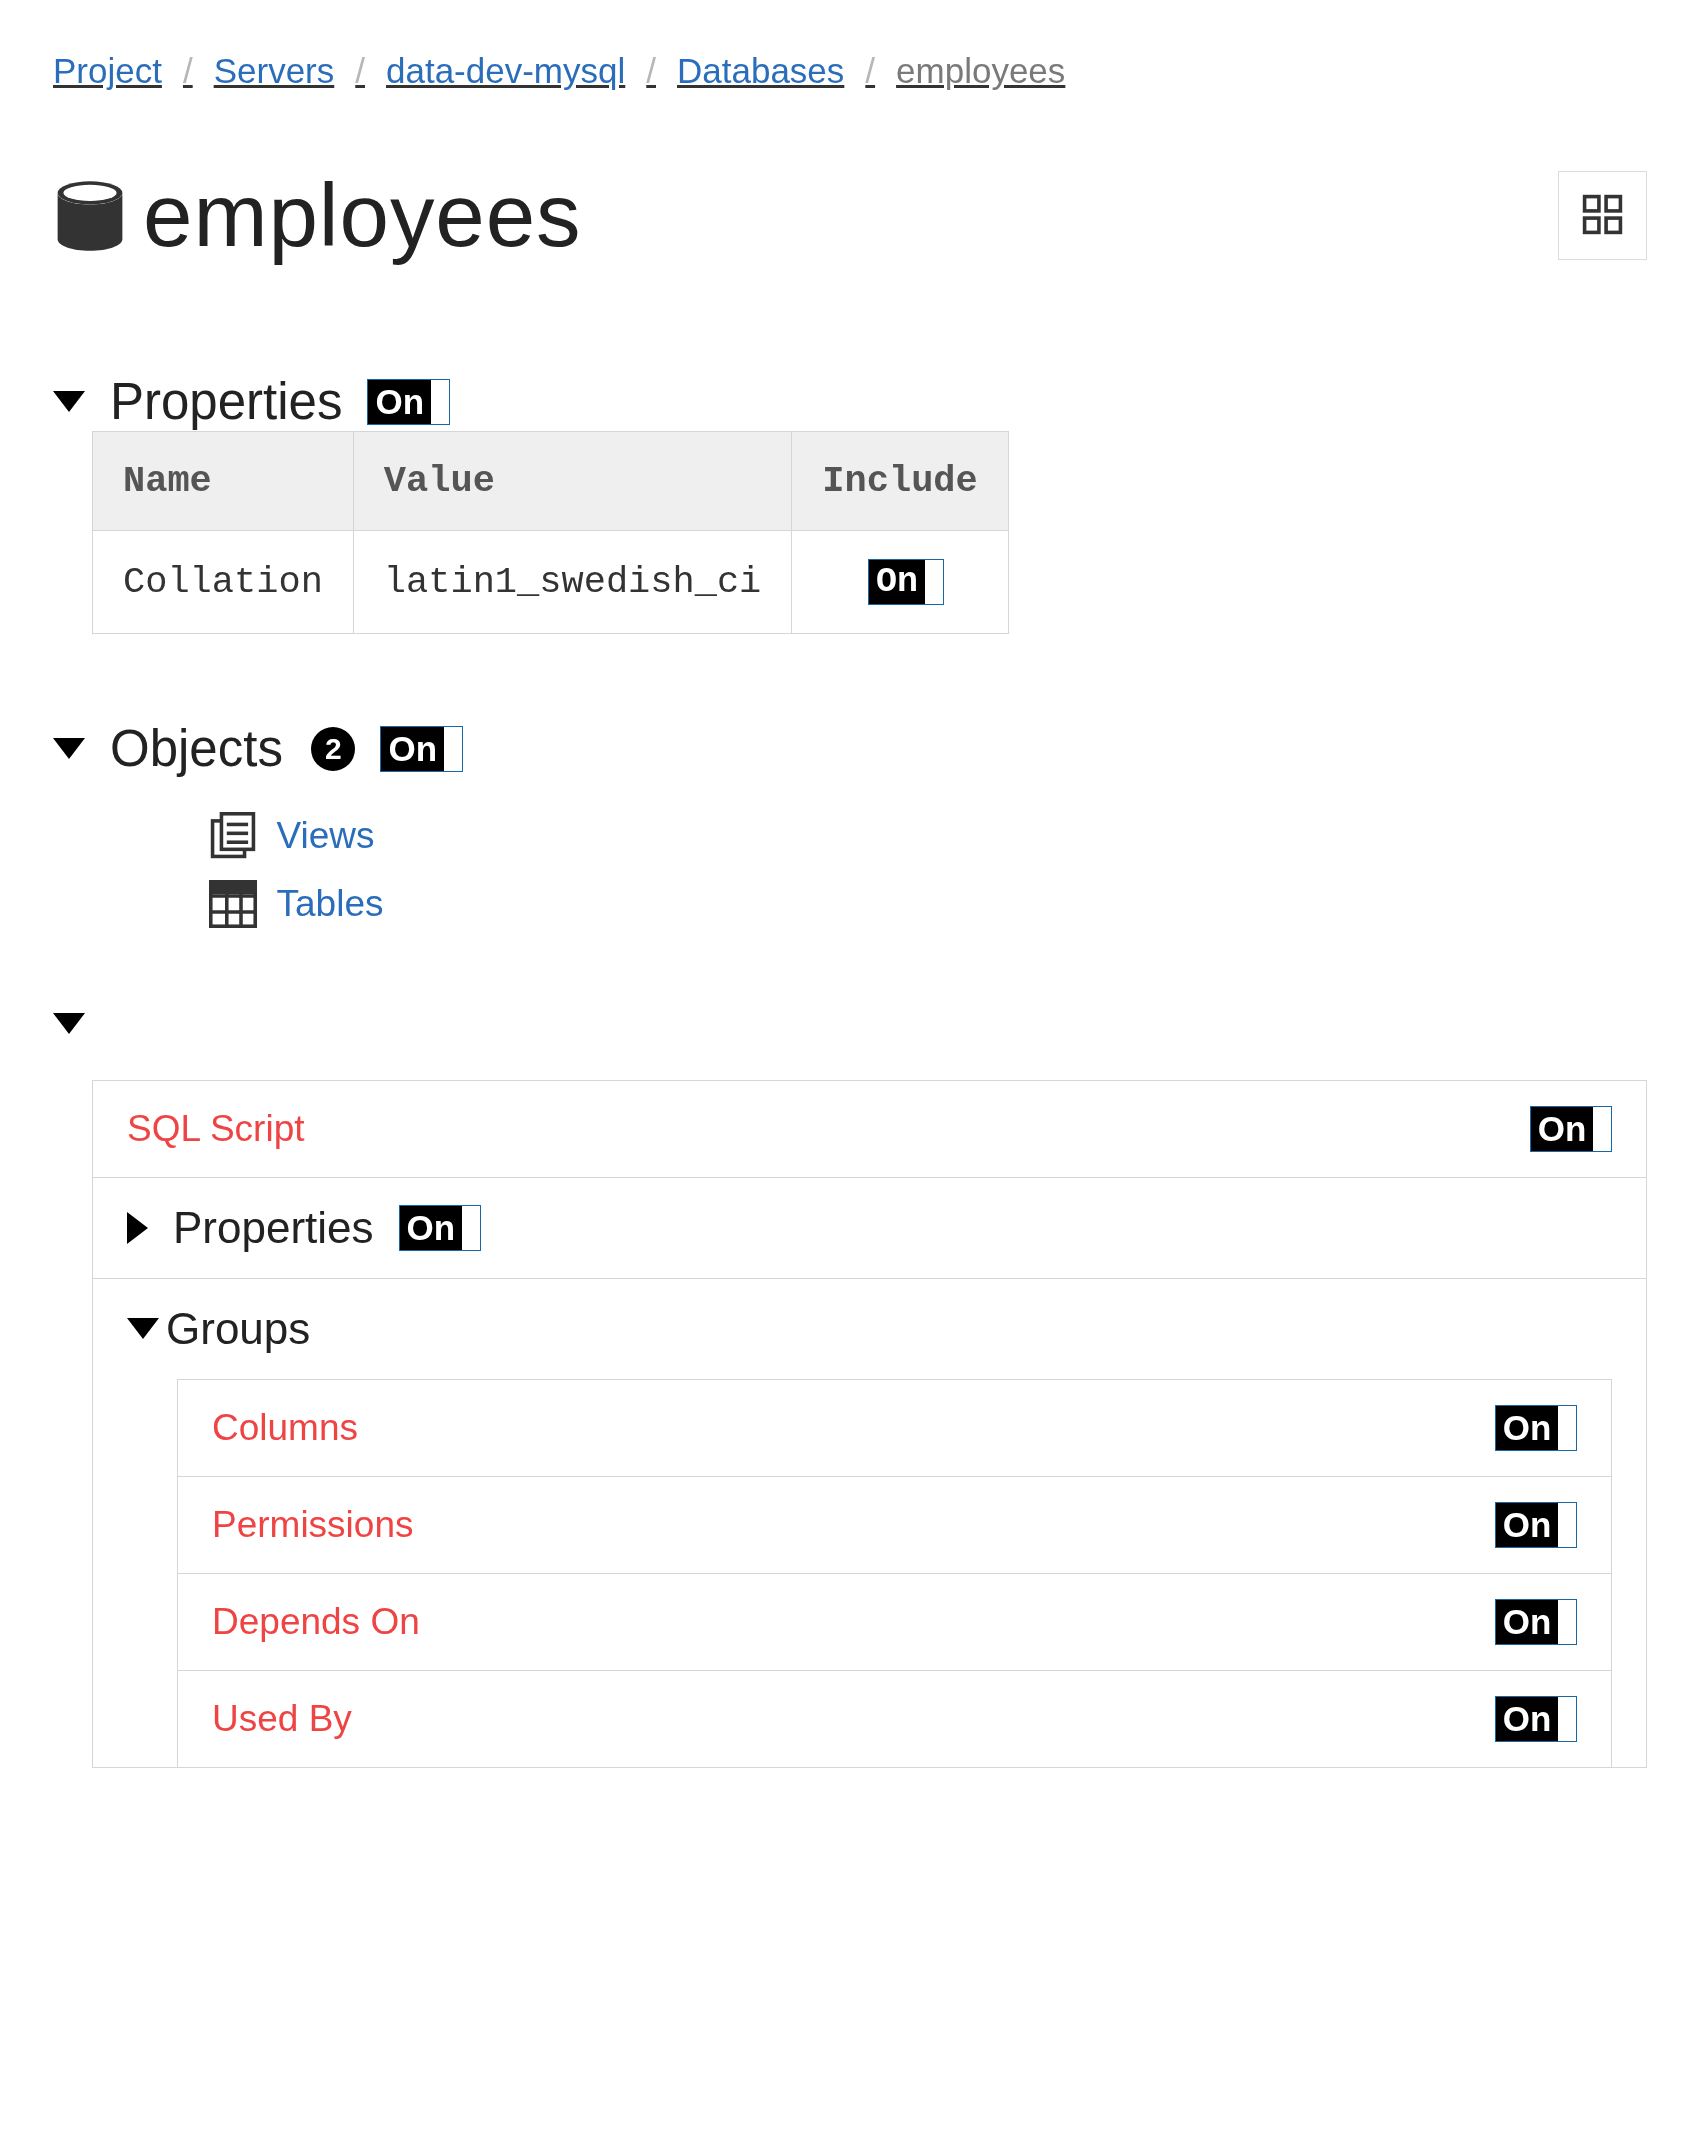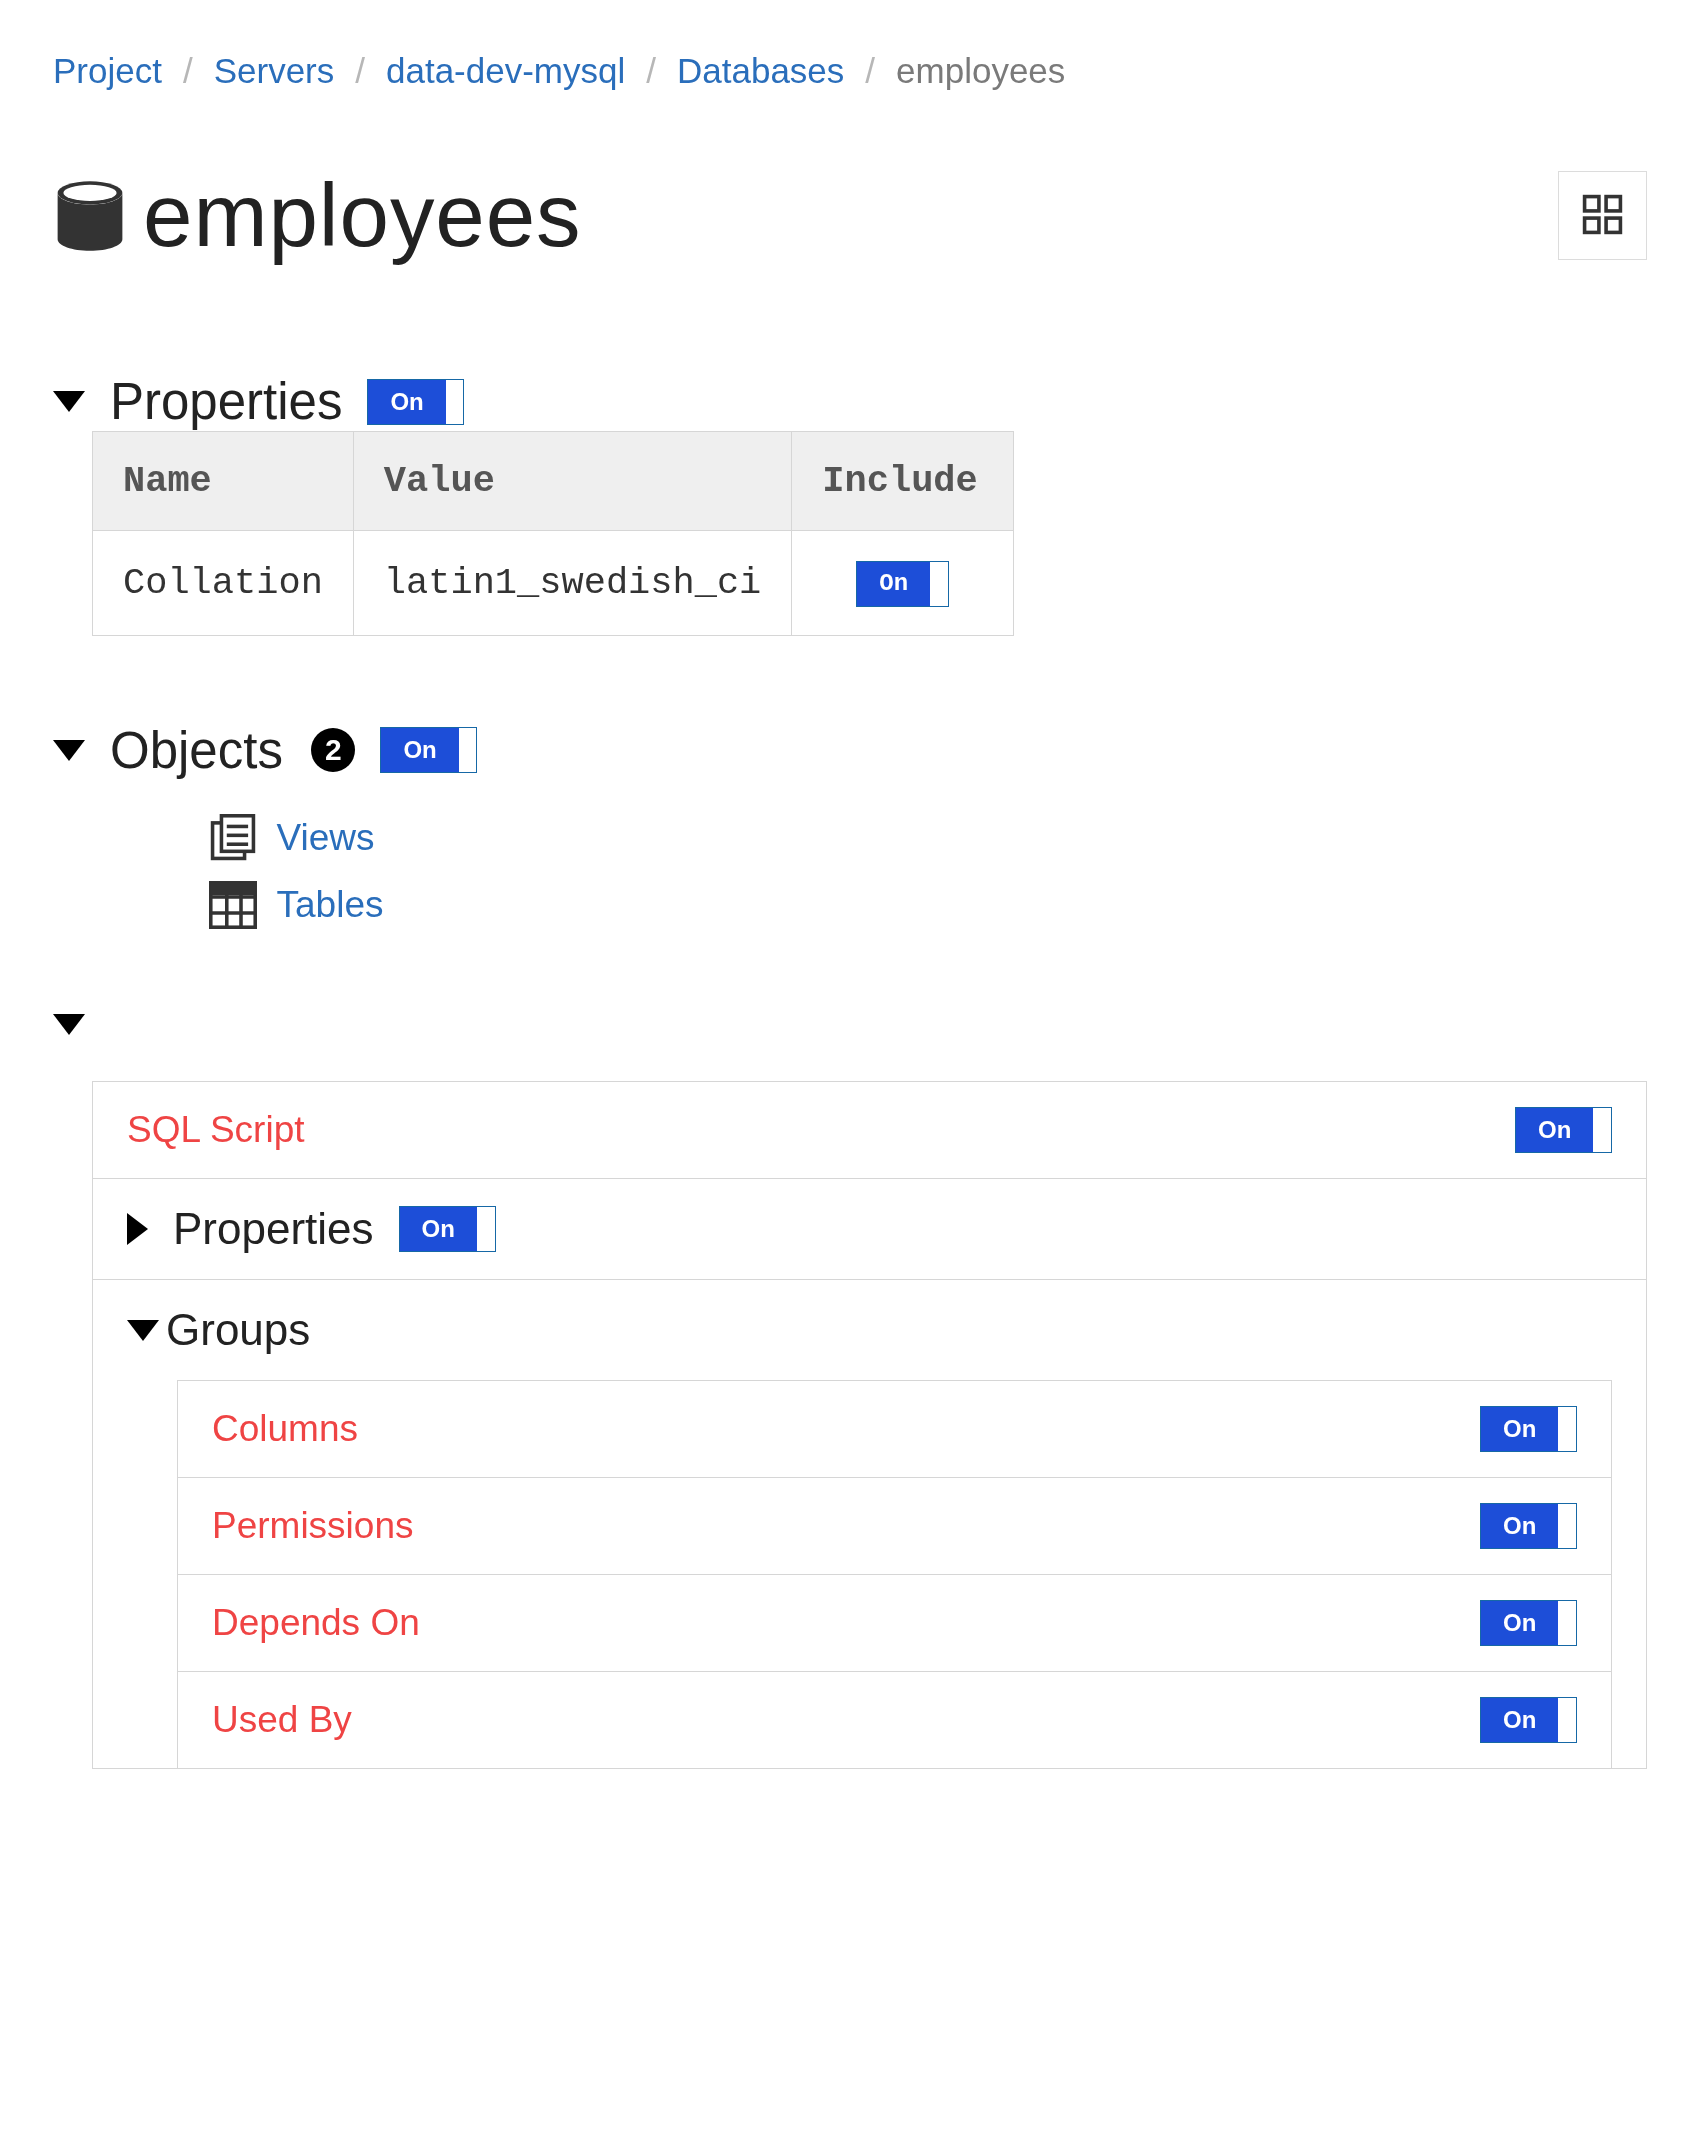--- a/index.html
+++ b/index.html
@@ -1,19 +1,19 @@
 <!DOCTYPE html>
 <html style="font-size:14px"><head>
 <meta charset="utf-8">
 <style>
   html,body{margin:0;padding:0;background:#fff;font-family:"Segoe UI",Arial,Helvetica,sans-serif;color:#333;}
   body{width:1702px;}
   .page{padding:53px 55px 53px 53px;}
   
-  .breadcrumb{font-size:35px;line-height:1;display:flex;flex-wrap:wrap;gap:21px;align-items:center;}
+  .breadcrumb{font-size:35px;line-height:1;display:flex;flex-wrap:wrap;gap:21px;align-items:center;text-decoration:underline;}
   .breadcrumb a{color:#2a6ebb;text-decoration:none;}
   .breadcrumb .sep{color:#b7b7b7;}
   .breadcrumb .current{color:#7a7a7a;}
   
   .title-row{display:flex;align-items:center;justify-content:space-between;margin-top:76px;}
   .title-left{display:flex;align-items:center;gap:16px;}
   .db-icon-wrap{width:74px;height:74px;display:flex;align-items:center;justify-content:center;}
   .db-icon-wrap svg{width:74px;height:74px;display:block;}
   h1.page-title{margin:0;font-size:89px;font-weight:300;color:#222;letter-spacing:0.9px;}
   .grid-btn{width:89px;height:89px;border:1.8px solid #dcdcdc;background:#fff;display:flex;align-items:center;justify-content:center;cursor:pointer;}
@@ -22,21 +22,21 @@
   .section{margin-top:105px;}
   .section + .section{margin-top:85px;}
   .sec-header{display:flex;align-items:center;gap:25px;}
   .caret{width:0;height:0;display:inline-block;}
   .caret.down{border-left:16px solid transparent;border-right:16px solid transparent;border-top:21px solid #000;}
   .caret.right{border-top:16px solid transparent;border-bottom:16px solid transparent;border-left:21px solid #000;}
   .sec-title{font-size:51px;color:#222;}
   .badge{background:#000;color:#fff;border-radius:50%;width:44px;height:44px;display:inline-flex;align-items:center;justify-content:center;font-size:30px;font-weight:700;margin-left:3.5px;}
   
   .toggle{display:inline-flex;align-items:stretch;height:44px;border:0.9px solid #1668a6;cursor:pointer;}
-  .toggle .lbl{background:#1d4ed8;color:#fff;font-size:24px;font-weight:600;display:flex;align-items:center;padding:0 22px;}
+  .toggle .lbl{background:#000000;color:#fff;font-size:35px;font-weight:600;display:flex;align-items:center;padding:0 7px;}
   .toggle .knob{background:#fff;width:17.7px;}
   
   .prop-table{border-collapse:collapse;margin-left:39px;font-family:Liberation Mono, monospace;}
   .prop-table th,.prop-table td{border:0.9px solid #d6d6d6;padding:28px 30px;font-size:37px;text-align:left;}
   .prop-table th{background:#efefef;color:#555;font-weight:700;}
   .prop-table td{color:#333;text-align:right;}
   .prop-table .incl-cell{padding-left:64px;padding-right:64px;}
   
   .obj-list{margin-top:34px;margin-left:156px;display:flex;flex-direction:column;gap:19.5px;}
   .obj-item{display:flex;align-items:center;gap:19.5px;}

